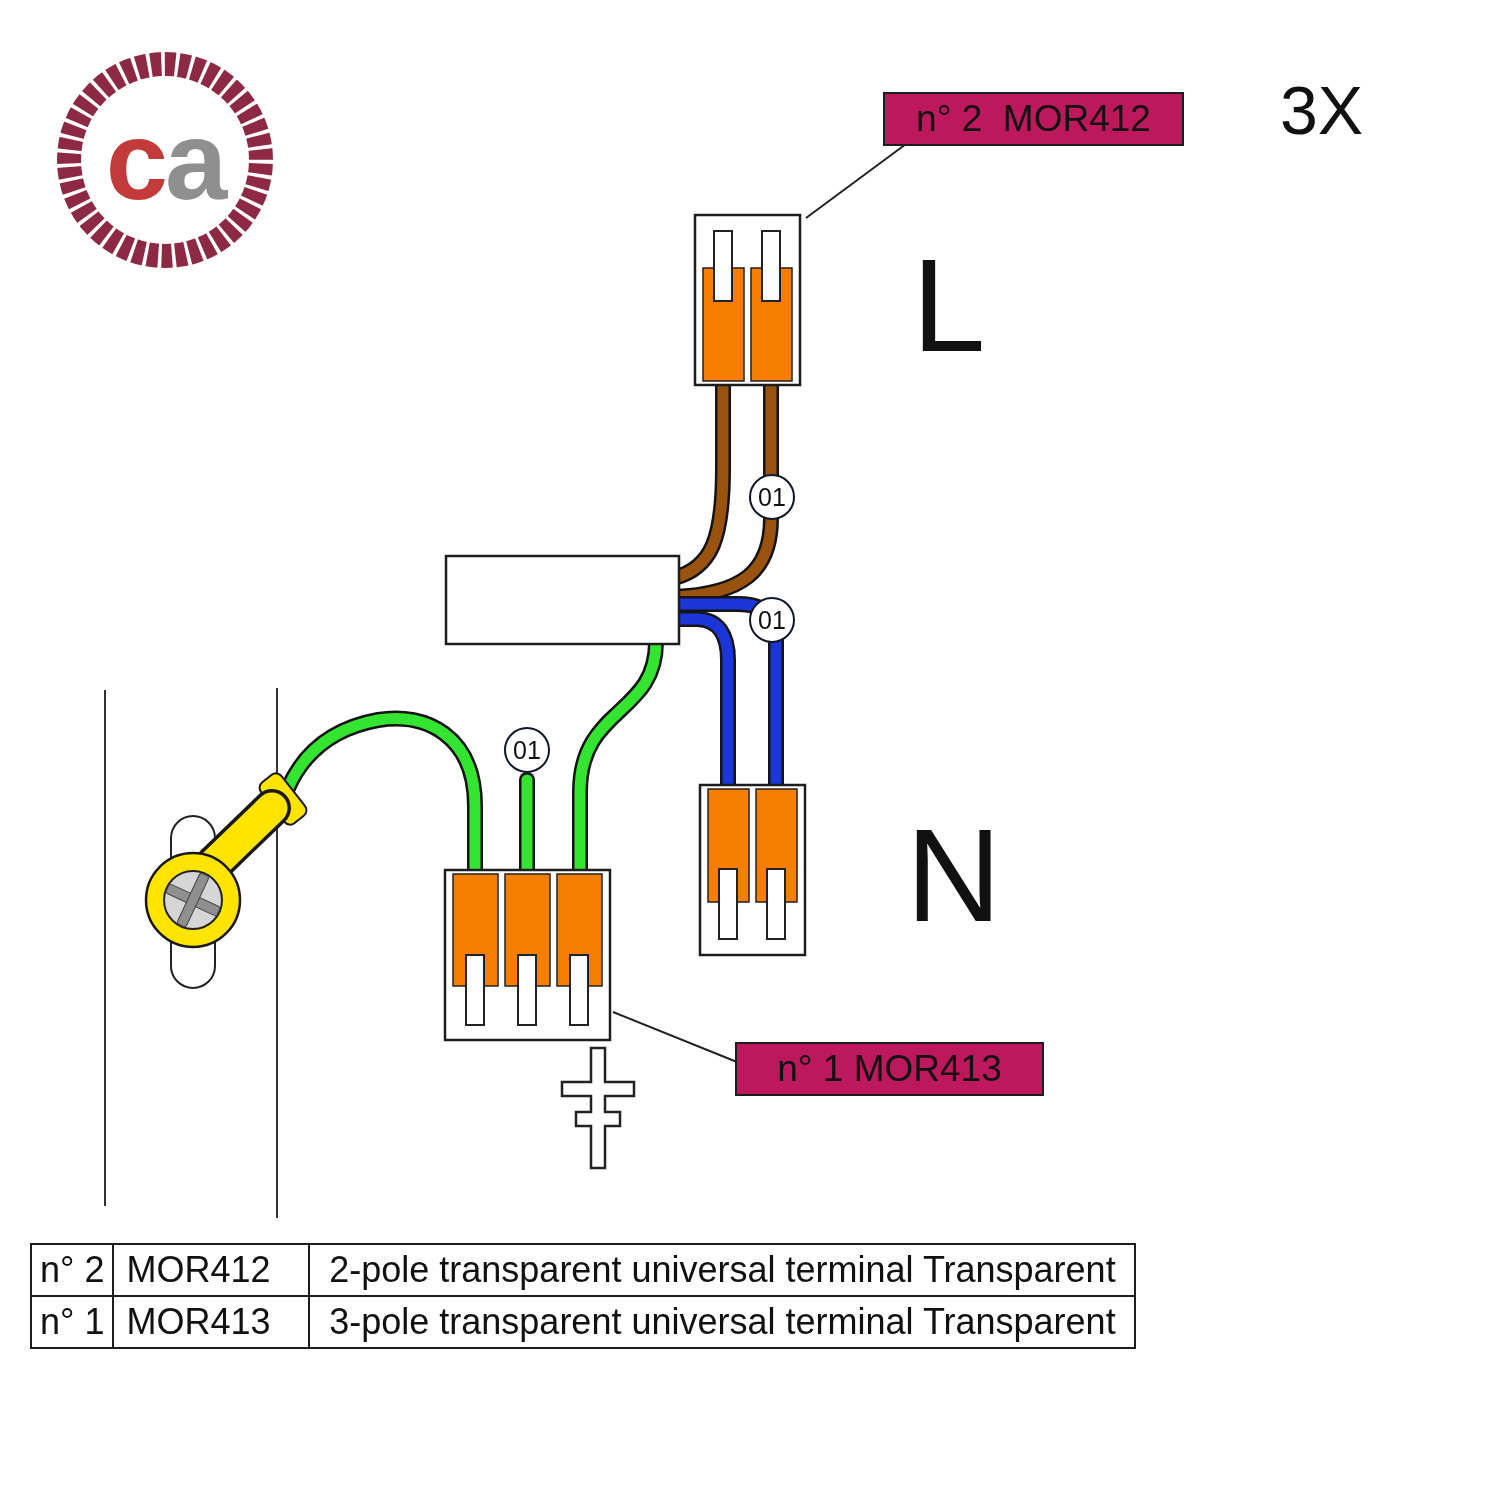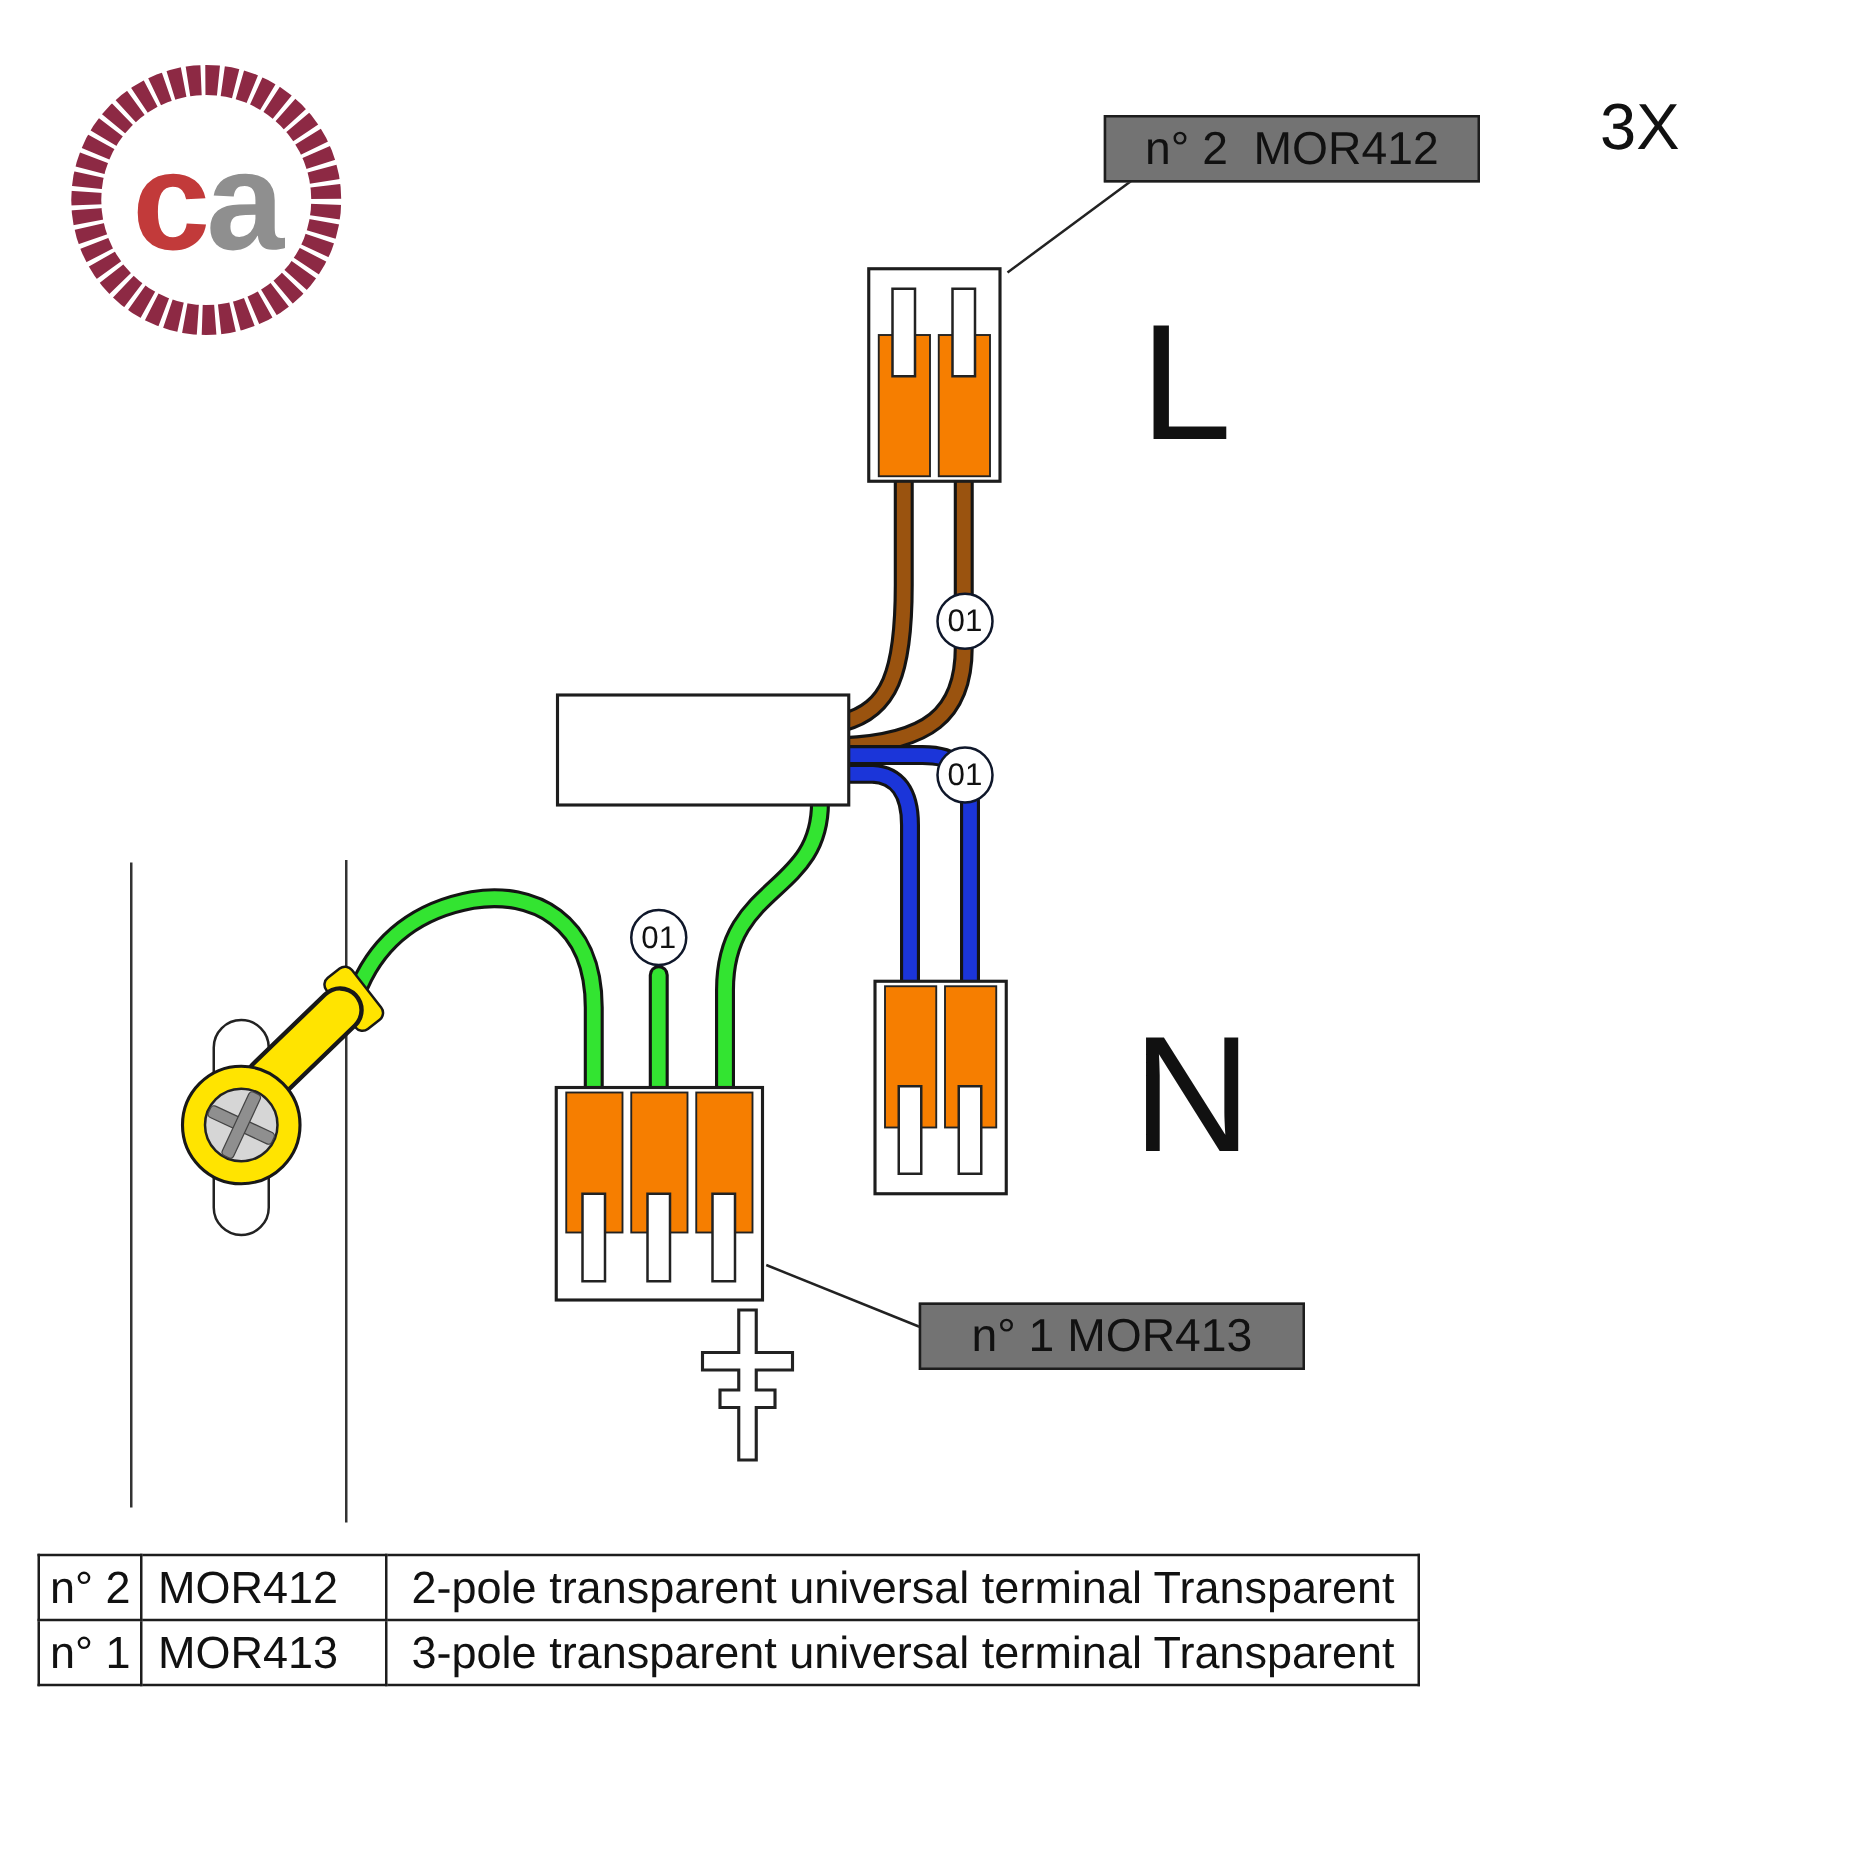--- a/index.html
+++ b/index.html
@@ -23,28 +23,28 @@
   
   .logo-text{
     position:absolute;left:65px;top:103px;width:200px;height:116px;
     display:flex;align-items:center;justify-content:center;
     font-size:112px;font-weight:bold;letter-spacing:-3px;line-height:1;
   }
   .logo-text .lc{color:var(--logo-red,#C23A3A);}
   .logo-text .la{color:var(--logo-gray,#8F8F8F);}
 
   .callout{
-    position:absolute;background:#737373;border:2px solid #1d1d1d;
+    position:absolute;background:#be185d;border:2px solid #1d1d1d;
     display:flex;align-items:center;justify-content:center;
     font-size:37px;white-space:pre;
   }
   .callout-top{left:883px;top:92px;width:297px;height:50px;}
   .callout-bottom{left:735px;top:1042px;width:305px;height:50px;}
 
-  .multiplier{position:absolute;left:1280px;top:76px;font-size:52px;line-height:1;}
+  .multiplier{position:absolute;left:1280px;top:76px;font-size:68px;line-height:1;}
 
   .line-letter{position:absolute;font-size:132px;line-height:1;}
   .letter-l{left:912px;top:240px;}
   .letter-n{left:906px;top:810px;}
 
   .badge{
     position:absolute;width:46px;height:46px;border-radius:50%;
     background:#fff;border:2px solid #0f172a;box-sizing:border-box;
     display:flex;align-items:center;justify-content:center;font-size:25px;
   }

